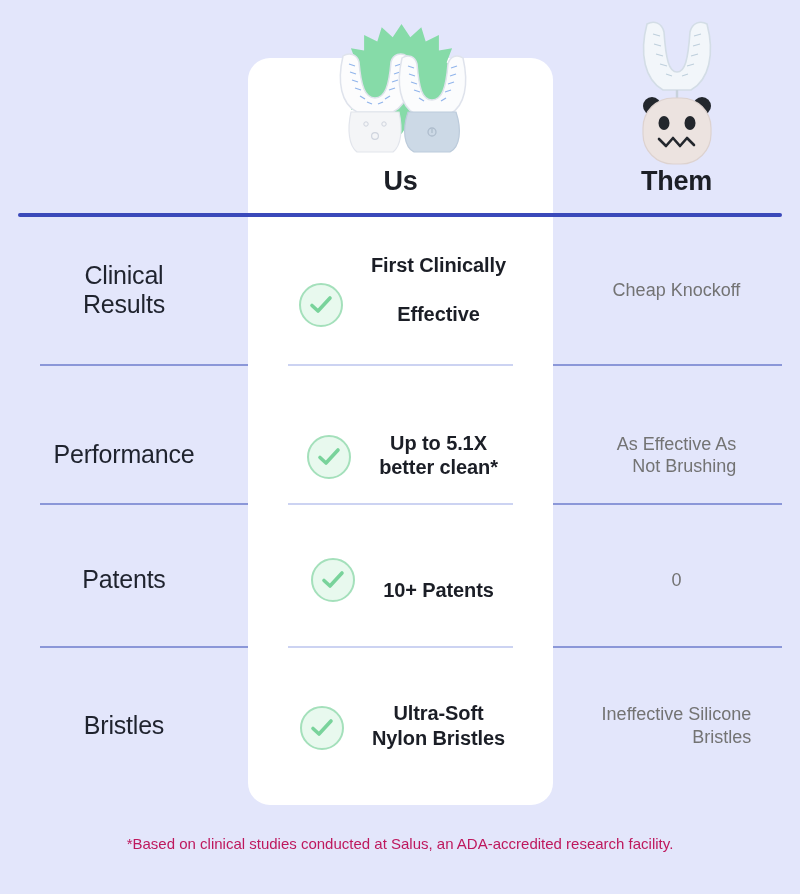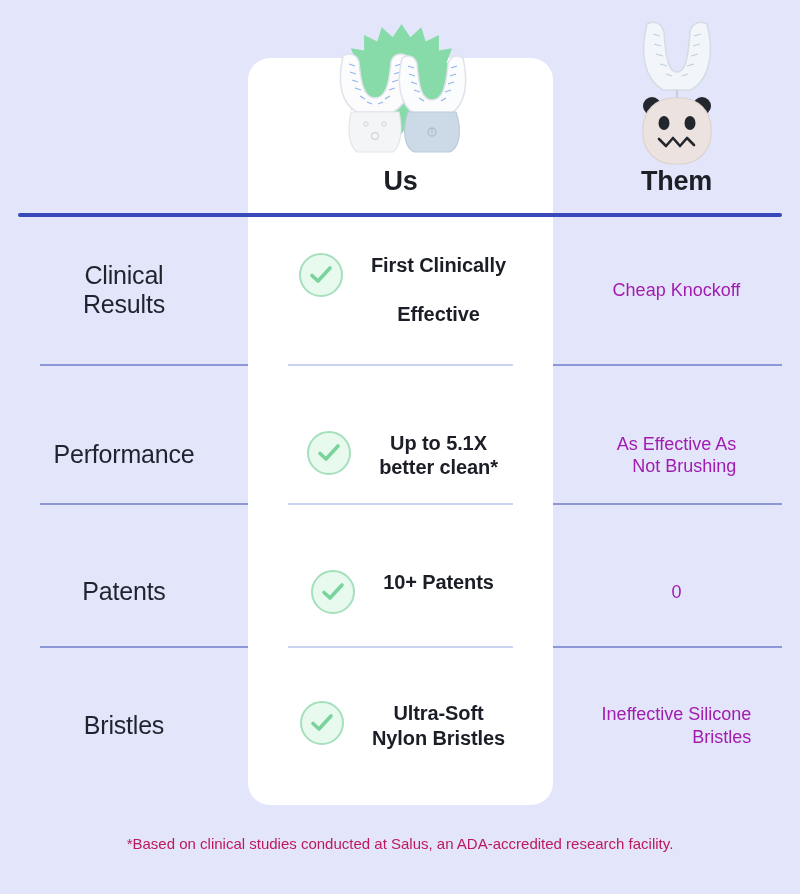--- a/index.html
+++ b/index.html
@@ -172,27 +172,27 @@
     font-size: 20px;
     font-weight: bold;
     color: #1b1e26;
     line-height: 1.22;
     text-align: center;
     letter-spacing: -0.1px;
   }
   .them-value {
     font-size: 18px;
     font-weight: normal;
-    color: #a21caf;
+    color: #737373;
     line-height: 1.25;
   }
 
   .us-inner {
     display: flex;
-    align-items: flex-start;
+    align-items: flex-end;
     gap: 28px;
     padding-left: 4px;
   }
 
   
   .check-icon {
     flex: 0 0 auto;
     width: 44px;
     height: 44px;
     border-radius: 50%;
@@ -362,21 +362,21 @@
       <span class="them-value">
         <span>As Effective As</span><br>
         <span>Not Brushing</span>
       </span>
     </div>
   </div>
   <div class="divider left" style="top:503px;"></div>
   <div class="divider center" style="top:503px;"></div>
   <div class="divider right" style="top:503px;"></div>
 
-  <div class="row" style="top:537px; height:110px;">
+  <div class="row" style="top:525px; height:110px;">
     <div class="cell-feature">
       <div class="feature-label">
         <div>Patents</div>
       </div>
     </div>
     <div class="cell-us">
       <div class="us-inner">
         <span class="check-icon">
           <svg width="26" height="26" viewBox="0 0 26 26">
             <path d="M4 13.5 L10 19 L22 6" fill="none" stroke="#79d39b" stroke-width="3.6" stroke-linecap="round" stroke-linejoin="round"></path>

